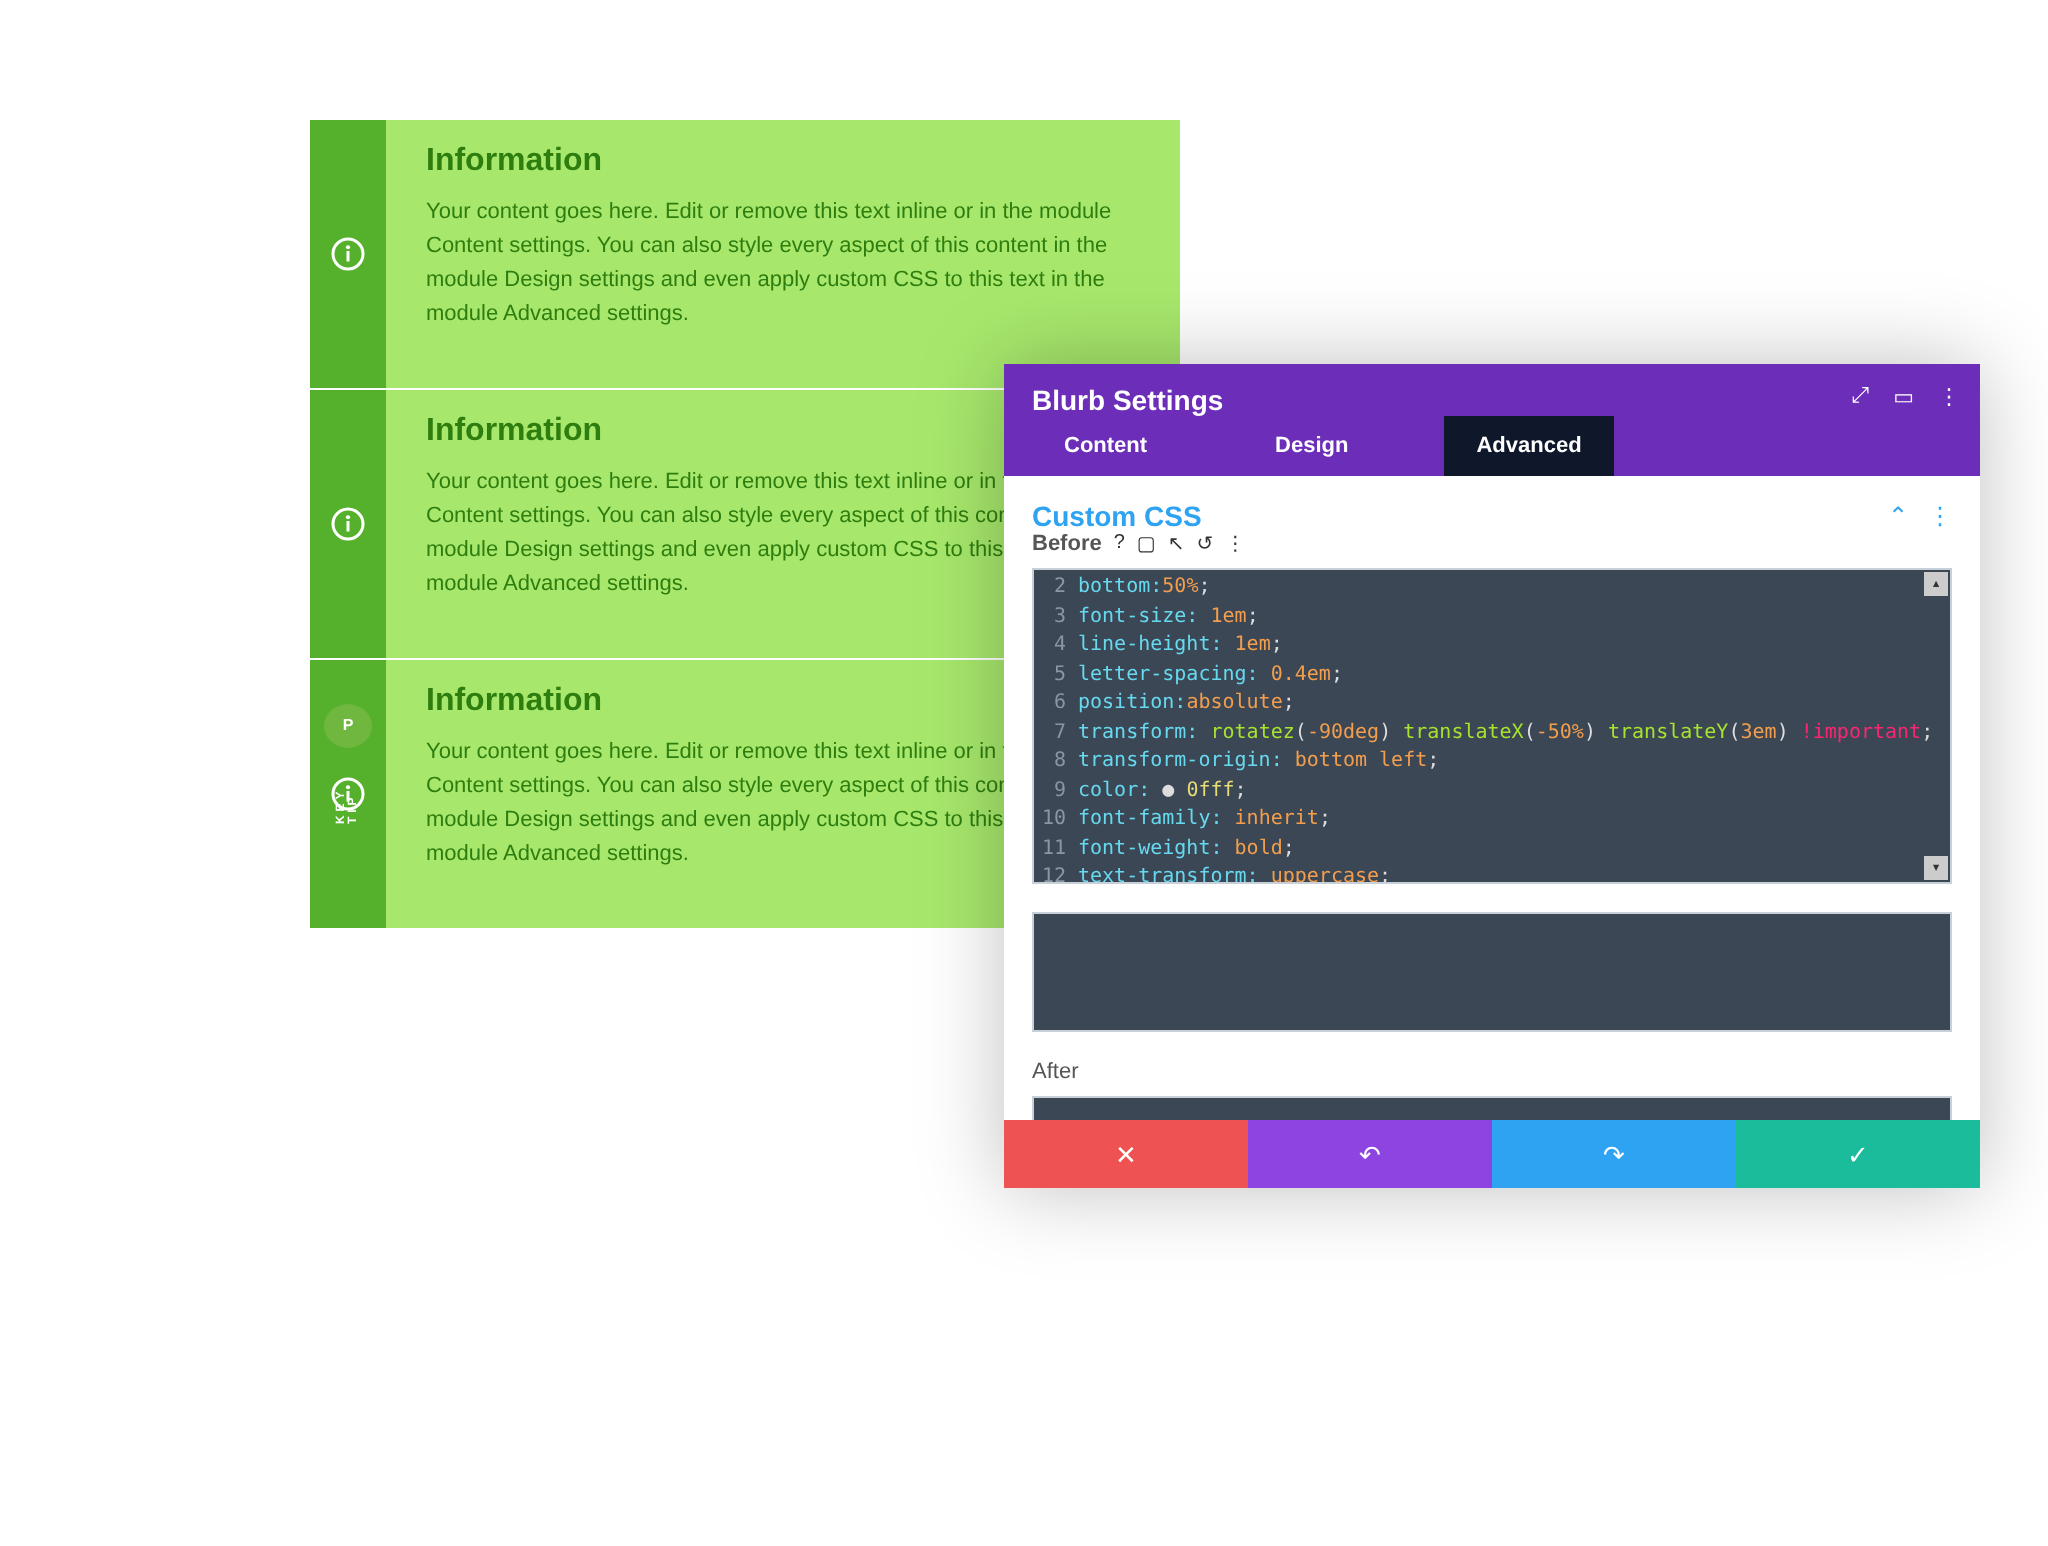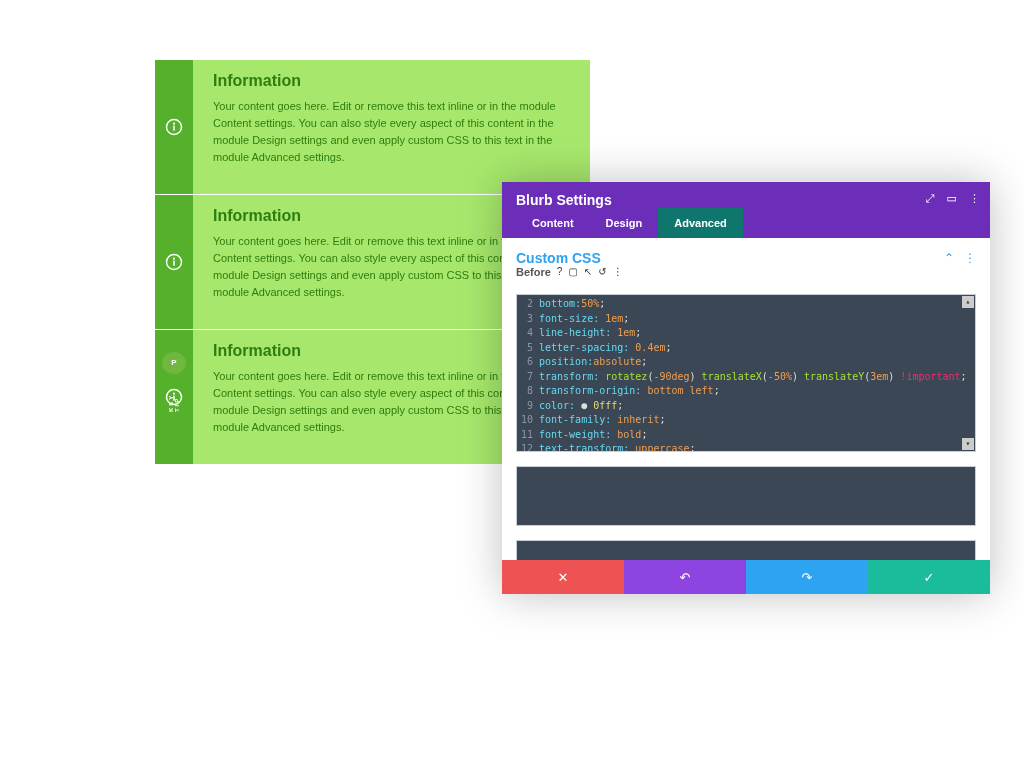--- a/index.html
+++ b/index.html
@@ -20,30 +20,30 @@
   .badge .circle { width:24px; height:24px; border-radius:50%; background:#6fb73e; display:flex; align-items:center; justify-content:center; color:#fff; font-size:8px; font-weight:700; }
   .badge .vt { writing-mode: vertical-rl; transform: rotate(180deg); font-size:6px; letter-spacing:2px; color:#fff; font-weight:700; margin-top:4px; }
 
   
   .panel { position: absolute; left: 502px; top: 182px; width: 488px; height: 412px; background: #fff; box-shadow: 0 0 40px rgba(0,0,0,0.25); display:flex; flex-direction:column; }
   .panel-head { background: #6c2eb9; color: #fff; padding: 10px 14px 0 14px; position: relative; }
   .panel-title { font-size: 14px; font-weight: 700; }
   .panel-sub { font-size: 10px; color: #d0b4f0; margin-top: 2px; margin-bottom: 6px; }
   .panel-icons { position: absolute; right: 10px; top: 10px; display:flex; gap: 12px; }
   .panel-icons span { font-size: 11px; color:#fff; cursor:pointer; }
-  .tabs { display:flex; height: 30px; }
+  .tabs { display:flex; height: 30px; gap: 32px; }
   .tab { padding: 0 16px; display:flex; align-items:center; font-size: 11px; font-weight:700; color:#fff; cursor:pointer; }
-  .tab.active { background: #0f766e; }
+  .tab.active { background: #0f172a; }
 
   .panel-body { flex:1; overflow:auto; padding: 12px 14px; background:#fff; position:relative; }
   .sec-head { display:flex; align-items:center; justify-content:space-between; }
   .sec-title { color: #2ea3f2; font-size: 14px; font-weight:600; }
   .sec-ctrls { display:flex; gap:10px; color:#2ea3f2; font-size:12px; cursor:pointer; }
 
-  .field-row { display:flex; align-items:flex-start; gap:6px; font-size:11px; color:#333; margin-bottom:16px; }
+  .field-row { display:flex; align-items:flex-end; gap:6px; font-size:11px; color:#333; margin-bottom:6px; }
   .field-row .lbl { font-weight:600; color:#555; font-size:11px; }
   .mini-icons { display:flex; gap:6px; }
   .mini-icons span { font-size:10px; cursor:pointer; color:#333; }
 
   .code-block { background: #3c4756; font-family: Menlo, Consolas, monospace; font-size: 10px; line-height: 1.45; color:#ddd; border:1px solid #c7d0d9; position:relative; padding: 2px 0; margin-bottom:14px; height:158px; overflow:hidden; }
   .code-line { display:flex; white-space:pre; }
   .gutter { width:22px; text-align:right; padding-right:6px; color:#8a96a6; user-select:none; }
   .code { flex:1; padding-right:6px; }
   .tok-prop { color:#66d9ef; }
   .tok-num { color:#f29e4c; }
@@ -160,20 +160,21 @@
         <div class="code-line"><div class="gutter">7</div><div class="code"><span class="tok-prop">transform:</span> <span class="tok-fn">rotatez</span>(<span class="tok-num">-90deg</span>) <span class="tok-fn">translateX</span>(<span class="tok-num">-50%</span>) <span class="tok-fn">translateY</span>(<span class="tok-num">3em</span>) <span class="tok-imp">!important</span>;</div></div>
         <div class="code-line"><div class="gutter">8</div><div class="code"><span class="tok-prop">transform-origin:</span> <span class="tok-val">bottom left</span>;</div></div>
         <div class="code-line"><div class="gutter">9</div><div class="code"><span class="tok-prop">color:</span> ● <span class="tok-txt">0fff</span>;</div></div>
         <div class="code-line"><div class="gutter">10</div><div class="code"><span class="tok-prop">font-family:</span> <span class="tok-val">inherit</span>;</div></div>
         <div class="code-line"><div class="gutter">11</div><div class="code"><span class="tok-prop">font-weight:</span> <span class="tok-val">bold</span>;</div></div>
         <div class="code-line"><div class="gutter">12</div><div class="code"><span class="tok-prop">text-transform:</span> <span class="tok-val">uppercase</span>;</div></div>
       </div>
 
     <div class="plain-block"></div>
 
+    <div class="group-label">After</div>
     <div class="plain-block"></div>
 
     <div class="group-label">Blurb Image</div>
   </div>
 
   <div class="panel-foot">
     <button class="btn-close">✕</button>
     <button class="btn-undo">↶</button>
     <button class="btn-redo">↷</button>
     <button class="btn-save">✓</button>

